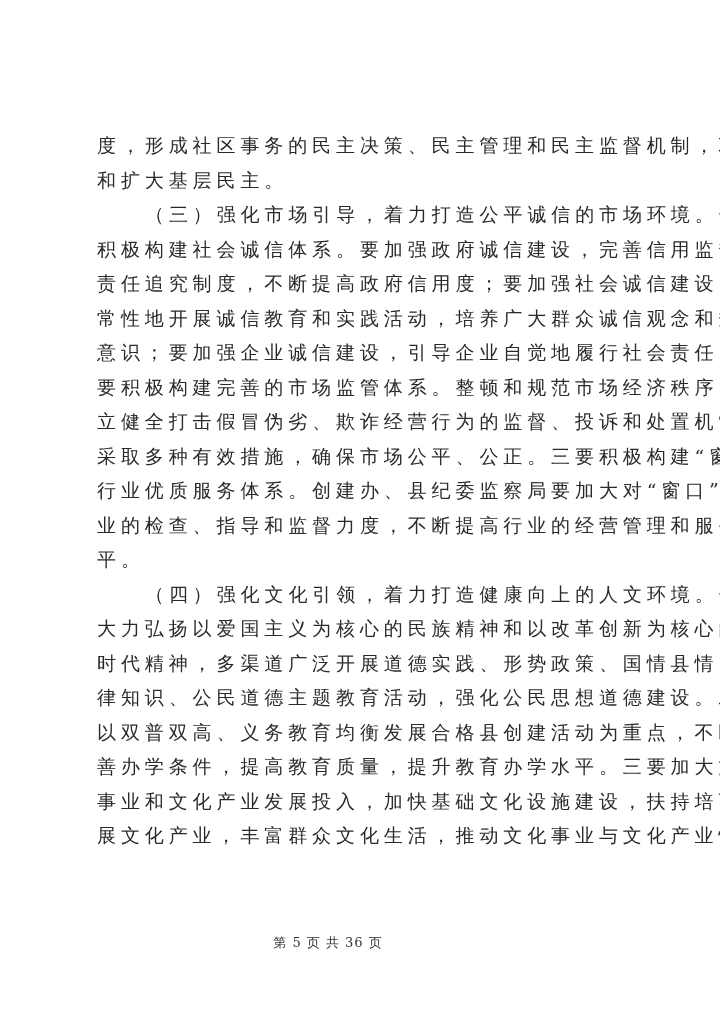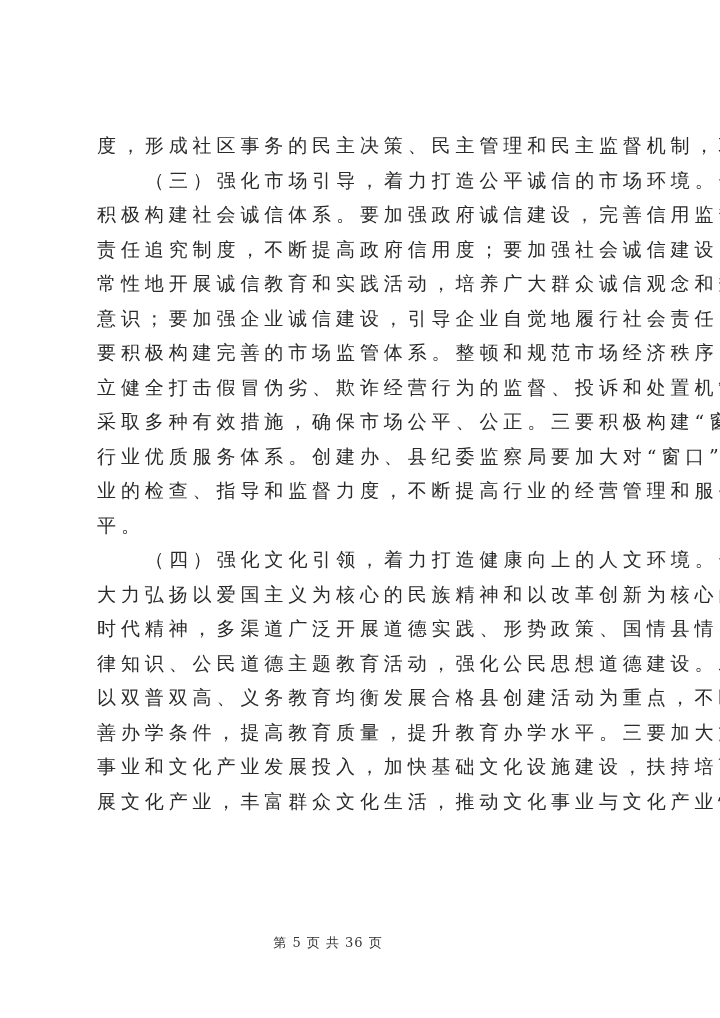--- a/index.html
+++ b/index.html
@@ -23,20 +23,21 @@
     position: absolute; left: 0; width: 656px; top: 934px; text-align: center;
     font-size: 13px; color: #333; letter-spacing: 1px;
   }
 </style>
 </head>
 <body>
 
 <div class="page">
   <div class="body-text">
     <div class="line">度，形成社区事务的民主决策、民主管理和民主监督机制，巩固</div>
+    <div class="line">和扩大基层民主。</div>
     <div class="line indent">（三）强化市场引导，着力打造公平诚信的市场环境。一要</div>
     <div class="line">积极构建社会诚信体系。要加强政府诚信建设，完善信用监督和</div>
     <div class="line">责任追究制度，不断提高政府信用度；要加强社会诚信建设，经</div>
     <div class="line">常性地开展诚信教育和实践活动，培养广大群众诚信观念和规则</div>
     <div class="line">意识；要加强企业诚信建设，引导企业自觉地履行社会责任。二</div>
     <div class="line">要积极构建完善的市场监管体系。整顿和规范市场经济秩序，建</div>
     <div class="line">立健全打击假冒伪劣、欺诈经营行为的监督、投诉和处置机制，</div>
     <div class="line">采取多种有效措施，确保市场公平、公正。三要积极构建“窗口”</div>
     <div class="line">行业优质服务体系。创建办、县纪委监察局要加大对“窗口”行</div>
     <div class="line">业的检查、指导和监督力度，不断提高行业的经营管理和服务水</div>

